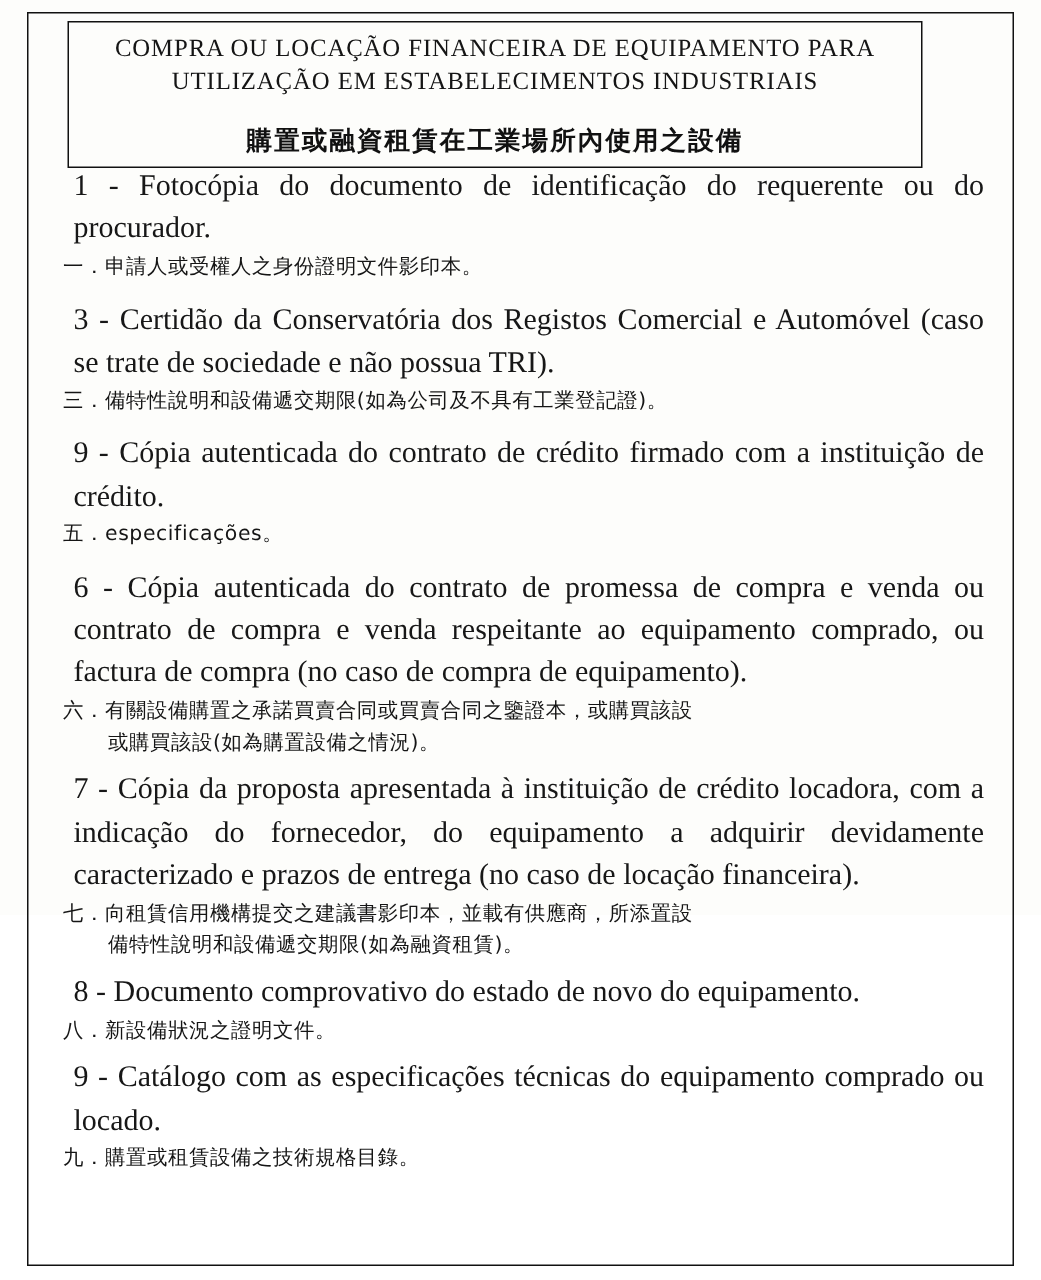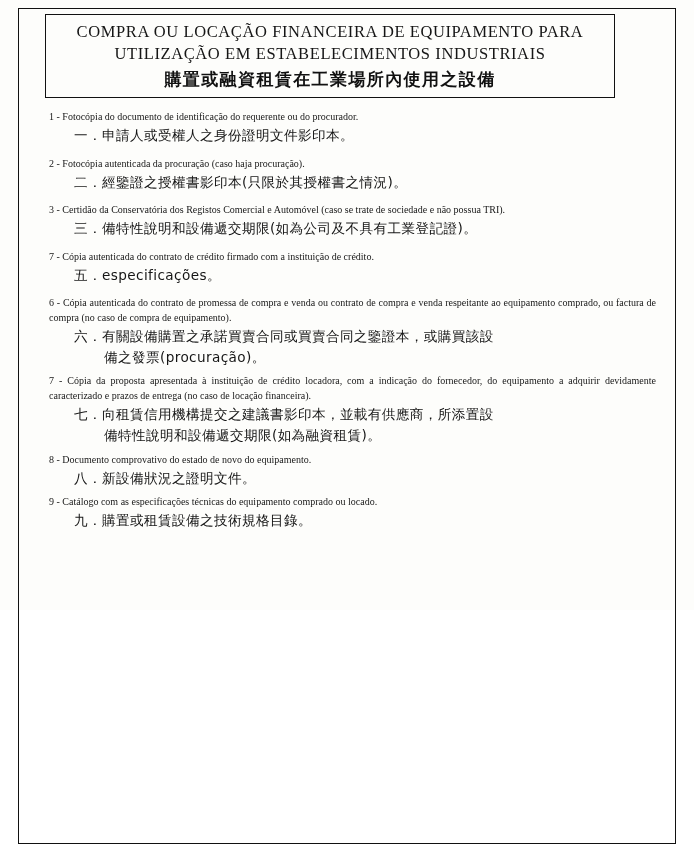--- a/index.html
+++ b/index.html
@@ -48,49 +48,48 @@
     letter-spacing: 0.6px;
     line-height: 1.35;
     font-variant: small-caps;
     text-transform: none;
     color: #151515;
   }
   .title-zh {
     font-family: Liberation Mono, monospace;
     font-size: 17px;
     letter-spacing: 1.4px;
-    margin-top: 2px;
+    margin-top: 16px;
     color: #111;
     font-weight: 700;
   }
   .content {
     position: absolute;
     left: 42px;
     top: 110px;
     width: 614px;
   }
   .item {
     margin-bottom: 11px;
   }
   .line-pt {
     font-family: "Liberation Serif", serif;
-    font-size: 10px;
+    font-size: 20px;
     line-height: 1.42;
     color: #171717;
     text-align: justify;
     text-justify: inter-word;
   }
   .line-zh {
     font-family: "DejaVu Sans", sans-serif;
     font-size: 13.6px;
     line-height: 1.5;
     color: #151515;
     letter-spacing: 0.4px;
     margin-top: 1px;
-    margin-left: 32px;
   }
   .line-zh.indent {
     padding-left: 30px;
   }
   .item.tight { margin-bottom: 7px; }
   .pad-left { padding-left: 7px; }
 </style>
 </head>
 <body>
 
@@ -103,40 +102,36 @@
     <div class="title-zh">購置或融資租賃在工業場所內使用之設備</div>
   </div>
 
   <div class="content">
 
     <div class="item">
       <div class="line-pt pad-left">1 - Fotocópia do documento de identificação do requerente ou do procurador.</div>
       <div class="line-zh">一．申請人或受權人之身份證明文件影印本。</div>
     </div>
 
-    <div class="item">
-      <div class="line-pt pad-left">2 - Fotocópia autenticada da procuração (caso haja procuração).</div>
-      <div class="line-zh">二．經鑒證之授權書影印本(只限於其授權書之情況)。</div>
-    </div>
 
     <div class="item">
       <div class="line-pt pad-left">3 - Certidão da Conservatória dos  Registos Comercial e  Automóvel  (caso se trate de  sociedade e não possua TRI).</div>
       <div class="line-zh">三．備特性說明和設備遞交期限(如為公司及不具有工業登記證)。</div>
     </div>
 
 
     <div class="item">
-      <div class="line-pt pad-left">7 - Cópia autenticada  do contrato de crédito firmado com  a instituição de crédito.</div>
+      <div class="line-pt pad-left">9 - Cópia autenticada  do contrato de crédito firmado com  a instituição de crédito.</div>
       <div class="line-zh">五．especificações。</div>
     </div>
 
     <div class="item tight">
       <div class="line-pt pad-left">6 - Cópia autenticada do contrato de promessa de compra e venda ou contrato de compra e venda respeitante ao equipamento comprado, ou factura de compra (no caso de compra de equipamento).</div>
       <div class="line-zh">六．有關設備購置之承諾買賣合同或買賣合同之鑒證本，或購買該設</div>
-      <div class="line-zh indent">備之發票(procuração)。</div>
+      <div class="line-zh indent">或購買該設(如為購置設備之情況)。</div>
     </div>
 
     <div class="item tight">
       <div class="line-pt pad-left">7 - Cópia da proposta apresentada à instituição de crédito locadora, com a indicação do fornecedor, do equipamento a adquirir devidamente caracterizado e prazos de entrega (no caso de locação financeira).</div>
       <div class="line-zh">七．向租賃信用機構提交之建議書影印本，並載有供應商，所添置設</div>
       <div class="line-zh indent">備特性說明和設備遞交期限(如為融資租賃)。</div>
     </div>
 
     <div class="item tight">
       <div class="line-pt pad-left">8 - Documento comprovativo do estado de novo do equipamento.</div>

